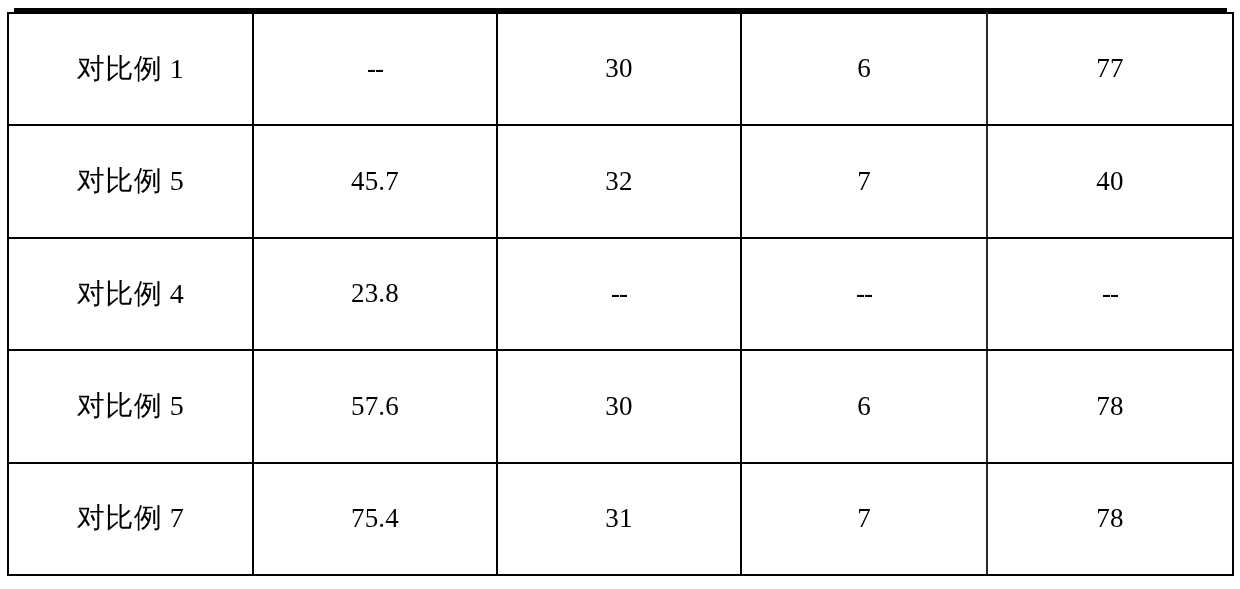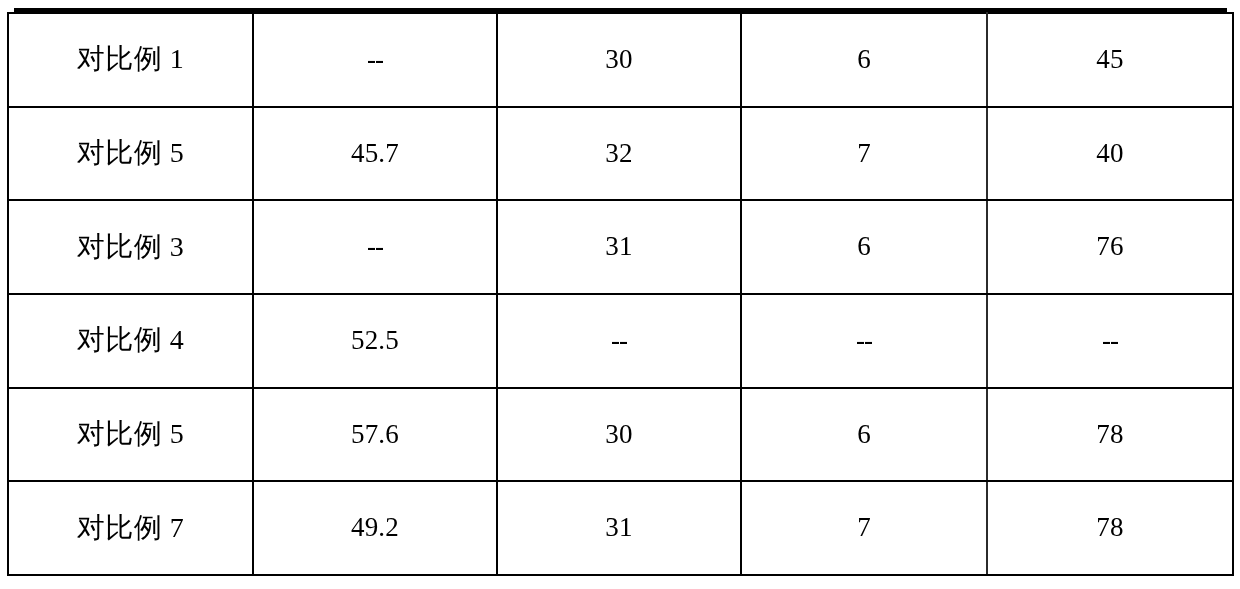--- a/index.html
+++ b/index.html
@@ -99,59 +99,52 @@
       <col class="c-v3">
       <col class="c-v4">
     </colgroup>
     <tbody>
 
       <tr>
         <td class="cell-label">对比例 1</td>
         <td class="cell-value is-dash">--</td>
         <td class="cell-value">30</td>
         <td class="cell-value rule-soft-right">6</td>
-        <td class="cell-value">45</td>
+        <td class="cell-value">77</td>
       </tr>
 
       <tr>
         <td class="cell-label">对比例 5</td>
         <td class="cell-value">45.7</td>
         <td class="cell-value">32</td>
         <td class="cell-value rule-soft-right">7</td>
         <td class="cell-value">40</td>
       </tr>
 
-      <tr>
-        <td class="cell-label">对比例 3</td>
-        <td class="cell-value is-dash">--</td>
-        <td class="cell-value">31</td>
-        <td class="cell-value rule-soft-right">6</td>
-        <td class="cell-value">76</td>
-      </tr>
 
       <tr>
         <td class="cell-label">对比例 4</td>
-        <td class="cell-value">52.5</td>
+        <td class="cell-value">23.8</td>
         <td class="cell-value is-dash">--</td>
         <td class="cell-value is-dash rule-soft-right">--</td>
         <td class="cell-value is-dash">--</td>
       </tr>
 
       <tr>
         <td class="cell-label">对比例 5</td>
         <td class="cell-value">57.6</td>
         <td class="cell-value">30</td>
         <td class="cell-value rule-soft-right">6</td>
         <td class="cell-value">78</td>
       </tr>
 
 
       <tr>
         <td class="cell-label">对比例 7</td>
-        <td class="cell-value">49.2</td>
+        <td class="cell-value">75.4</td>
         <td class="cell-value">31</td>
         <td class="cell-value rule-soft-right">7</td>
         <td class="cell-value">78</td>
       </tr>
 
     </tbody>
   </table>
 
 </div>
 

